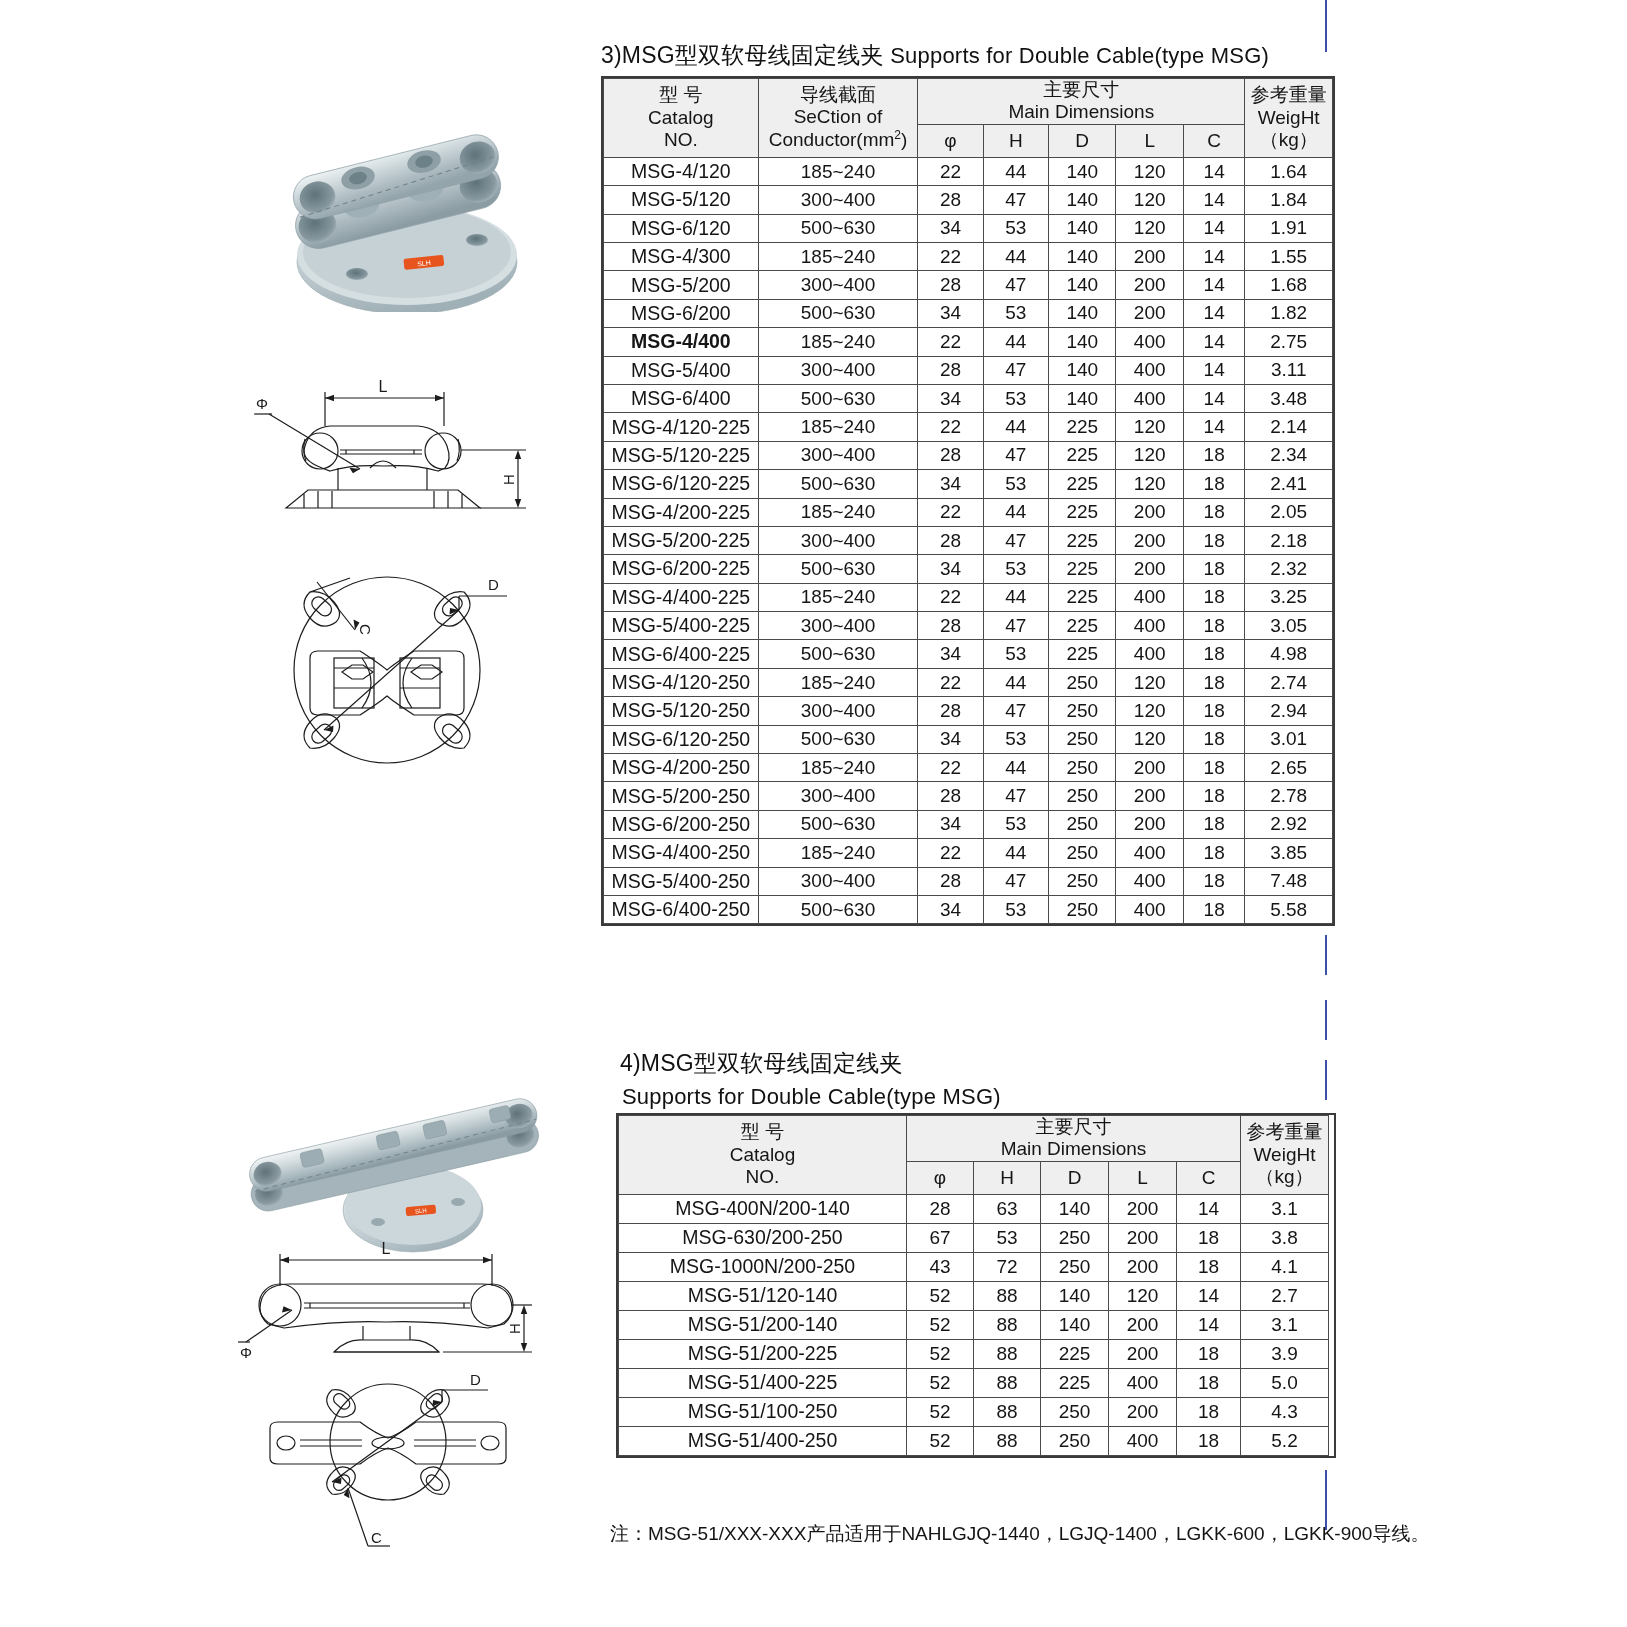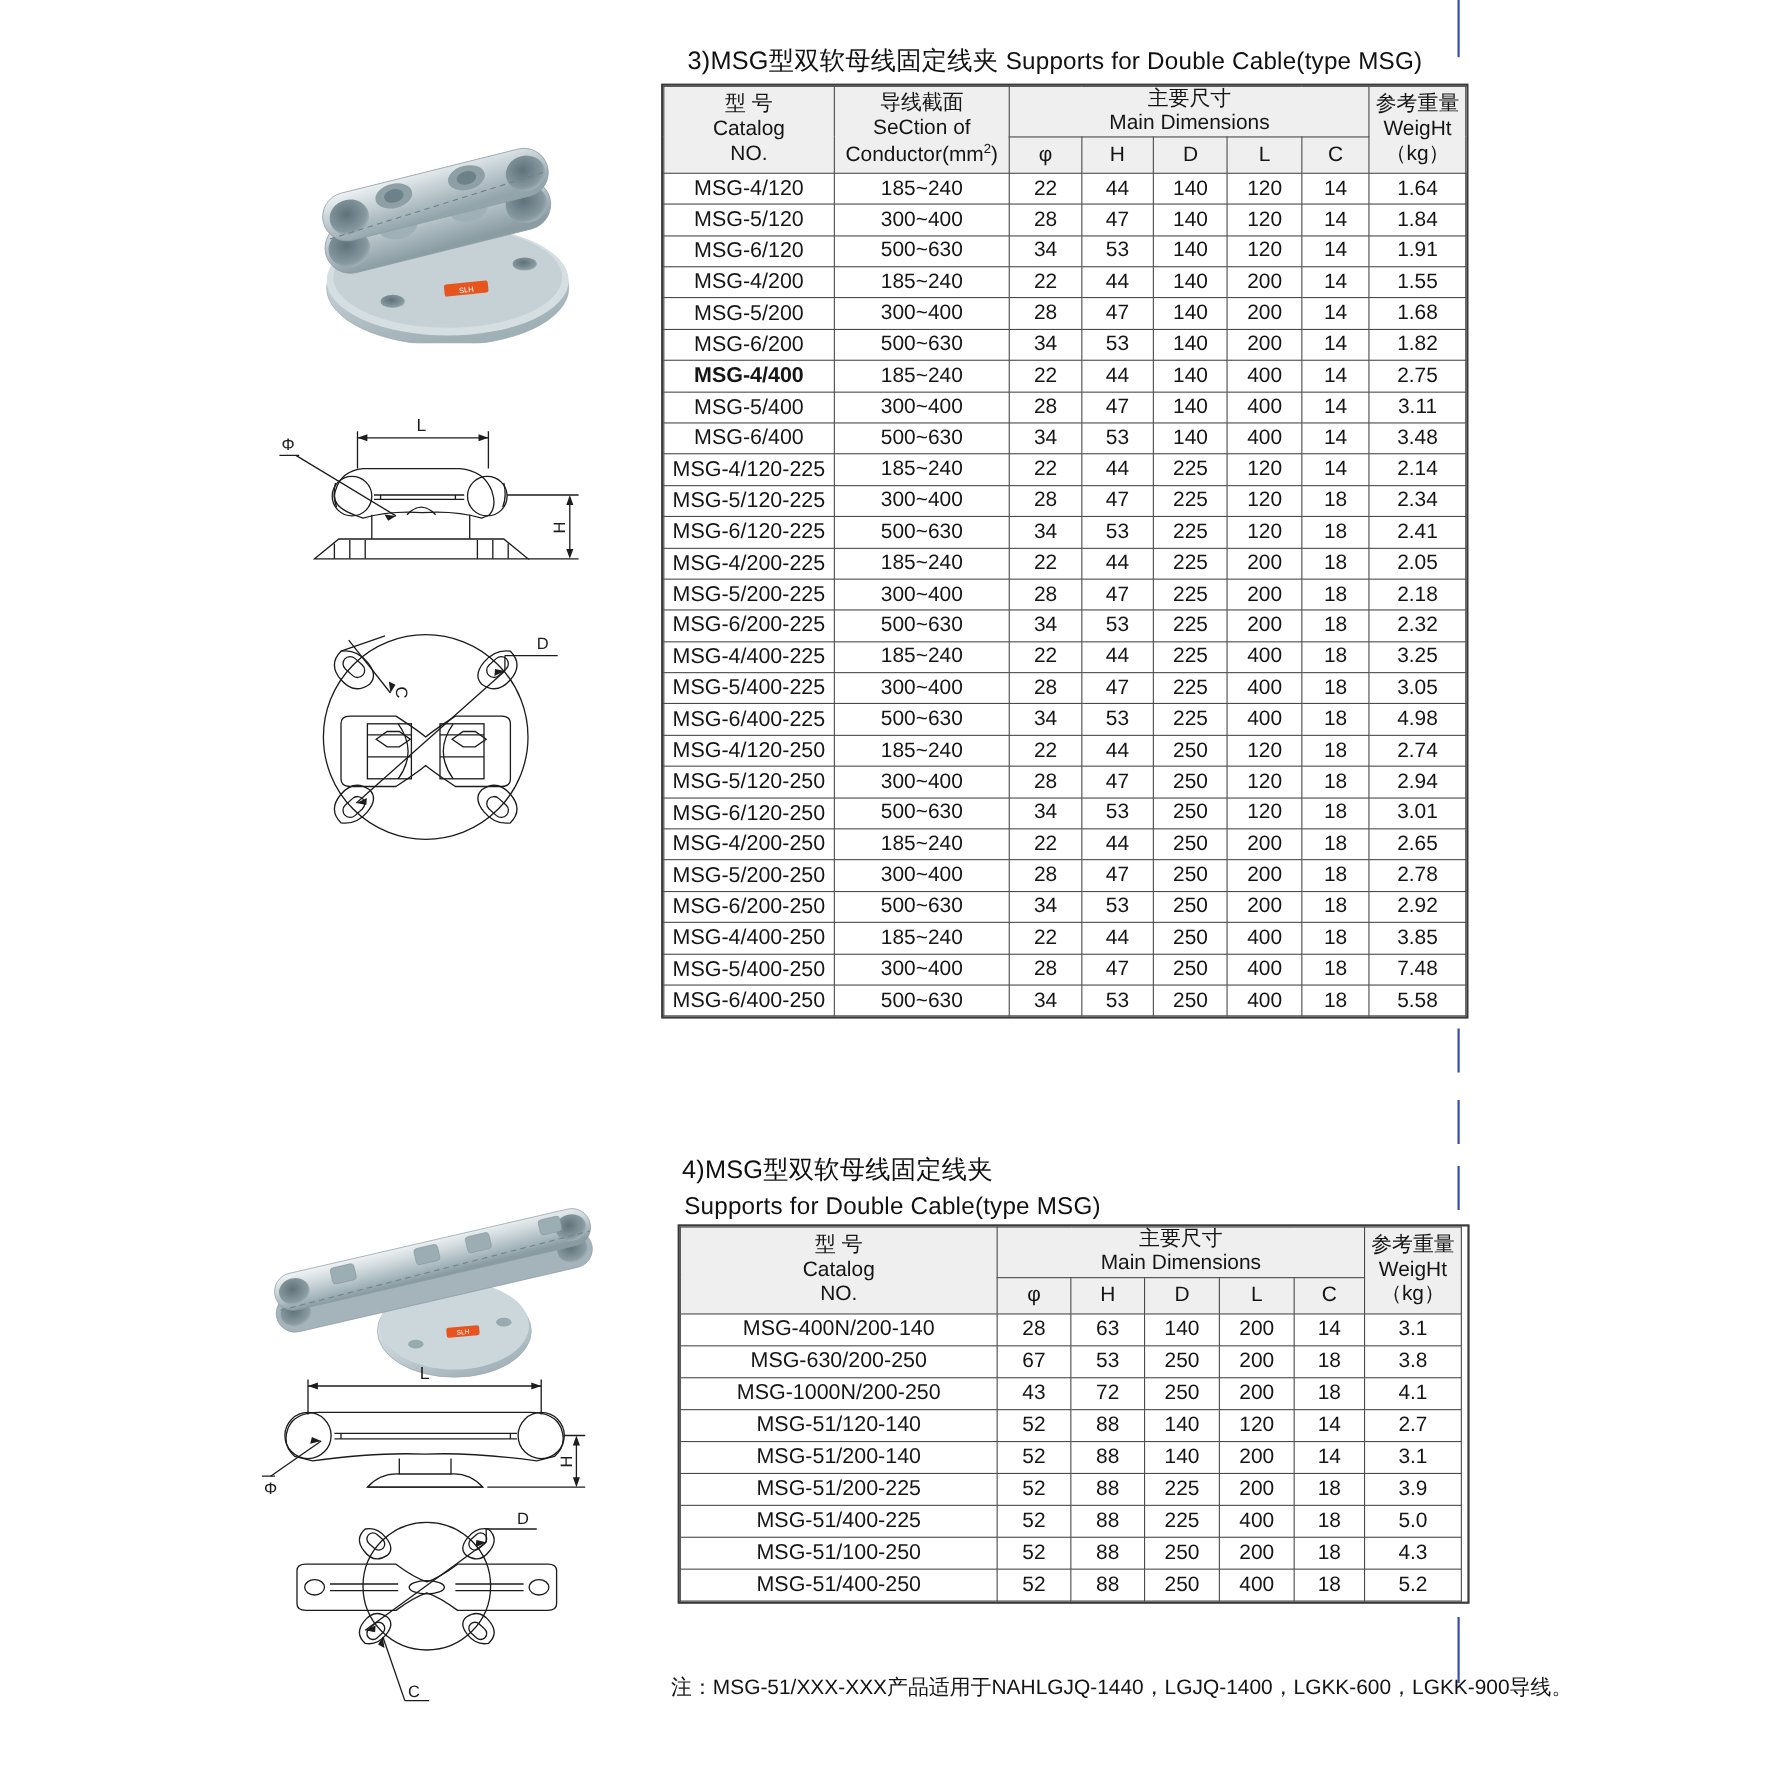--- a/index.html
+++ b/index.html
@@ -75,21 +75,21 @@
 </head>
 <body>
 
 <div class="trim-mark" style="left:1325px; top:0px; height:52px;"></div>
 <div class="trim-mark" style="left:1325px; top:935px; height:40px;"></div>
 <div class="trim-mark" style="left:1325px; top:1000px; height:40px;"></div>
 <div class="trim-mark" style="left:1325px; top:1060px; height:40px;"></div>
 <div class="trim-mark" style="left:1325px; top:1120px; height:40px;"></div>
 <div class="trim-mark" style="left:1325px; top:1470px; height:60px;"></div>
 
-<div class="section-title" style="position:absolute; left:625px; top:40px;">
+<div class="section-title" style="position:absolute; left:601px; top:40px;">
   <span class="cn">3)</span><span class="cn">MSG型双软母线固定线夹</span>
   <span class="en">Supports for Double Cable(type MSG)</span>
 </div>
 
 <div class="photo-wrap" style="left:232px; top:112px; width:320px; height:200px;">
   <svg width="320" height="200" viewBox="0 0 320 200">
     <defs>
       <linearGradient id="g3base" x1="0" y1="0" x2="0.4" y2="1">
         <stop offset="0%" stop-color="#e9eef0"></stop>
         <stop offset="45%" stop-color="#c3ced3"></stop>
@@ -318,21 +318,21 @@
           <td class="catalog" style="height: 27.4px;">MSG-6/120</td>
           <td style="height: 27.4px;">500~630</td>
           <td style="height: 27.4px;">34</td>
           <td style="height: 27.4px;">53</td>
           <td style="height: 27.4px;">140</td>
           <td style="height: 27.4px;">120</td>
           <td style="height: 27.4px;">14</td>
           <td style="height: 27.4px; margin-top: 40px;">1.91</td>
         </tr>
         <tr>
-          <td class="catalog" style="height: 27.4px;">MSG-4/200</td>
+          <td class="catalog" style="height: 27.4px;">MSG-4/300</td>
           <td style="height: 27.4px;">185~240</td>
           <td style="height: 27.4px;">22</td>
           <td style="height: 27.4px;">44</td>
           <td style="height: 27.4px;">140</td>
           <td style="height: 27.4px;">200</td>
           <td style="height: 27.4px;">14</td>
           <td style="height: 27.4px;">1.55</td>
         </tr>
         <tr>
           <td class="catalog" style="height: 27.4px;">MSG-5/200</td>

